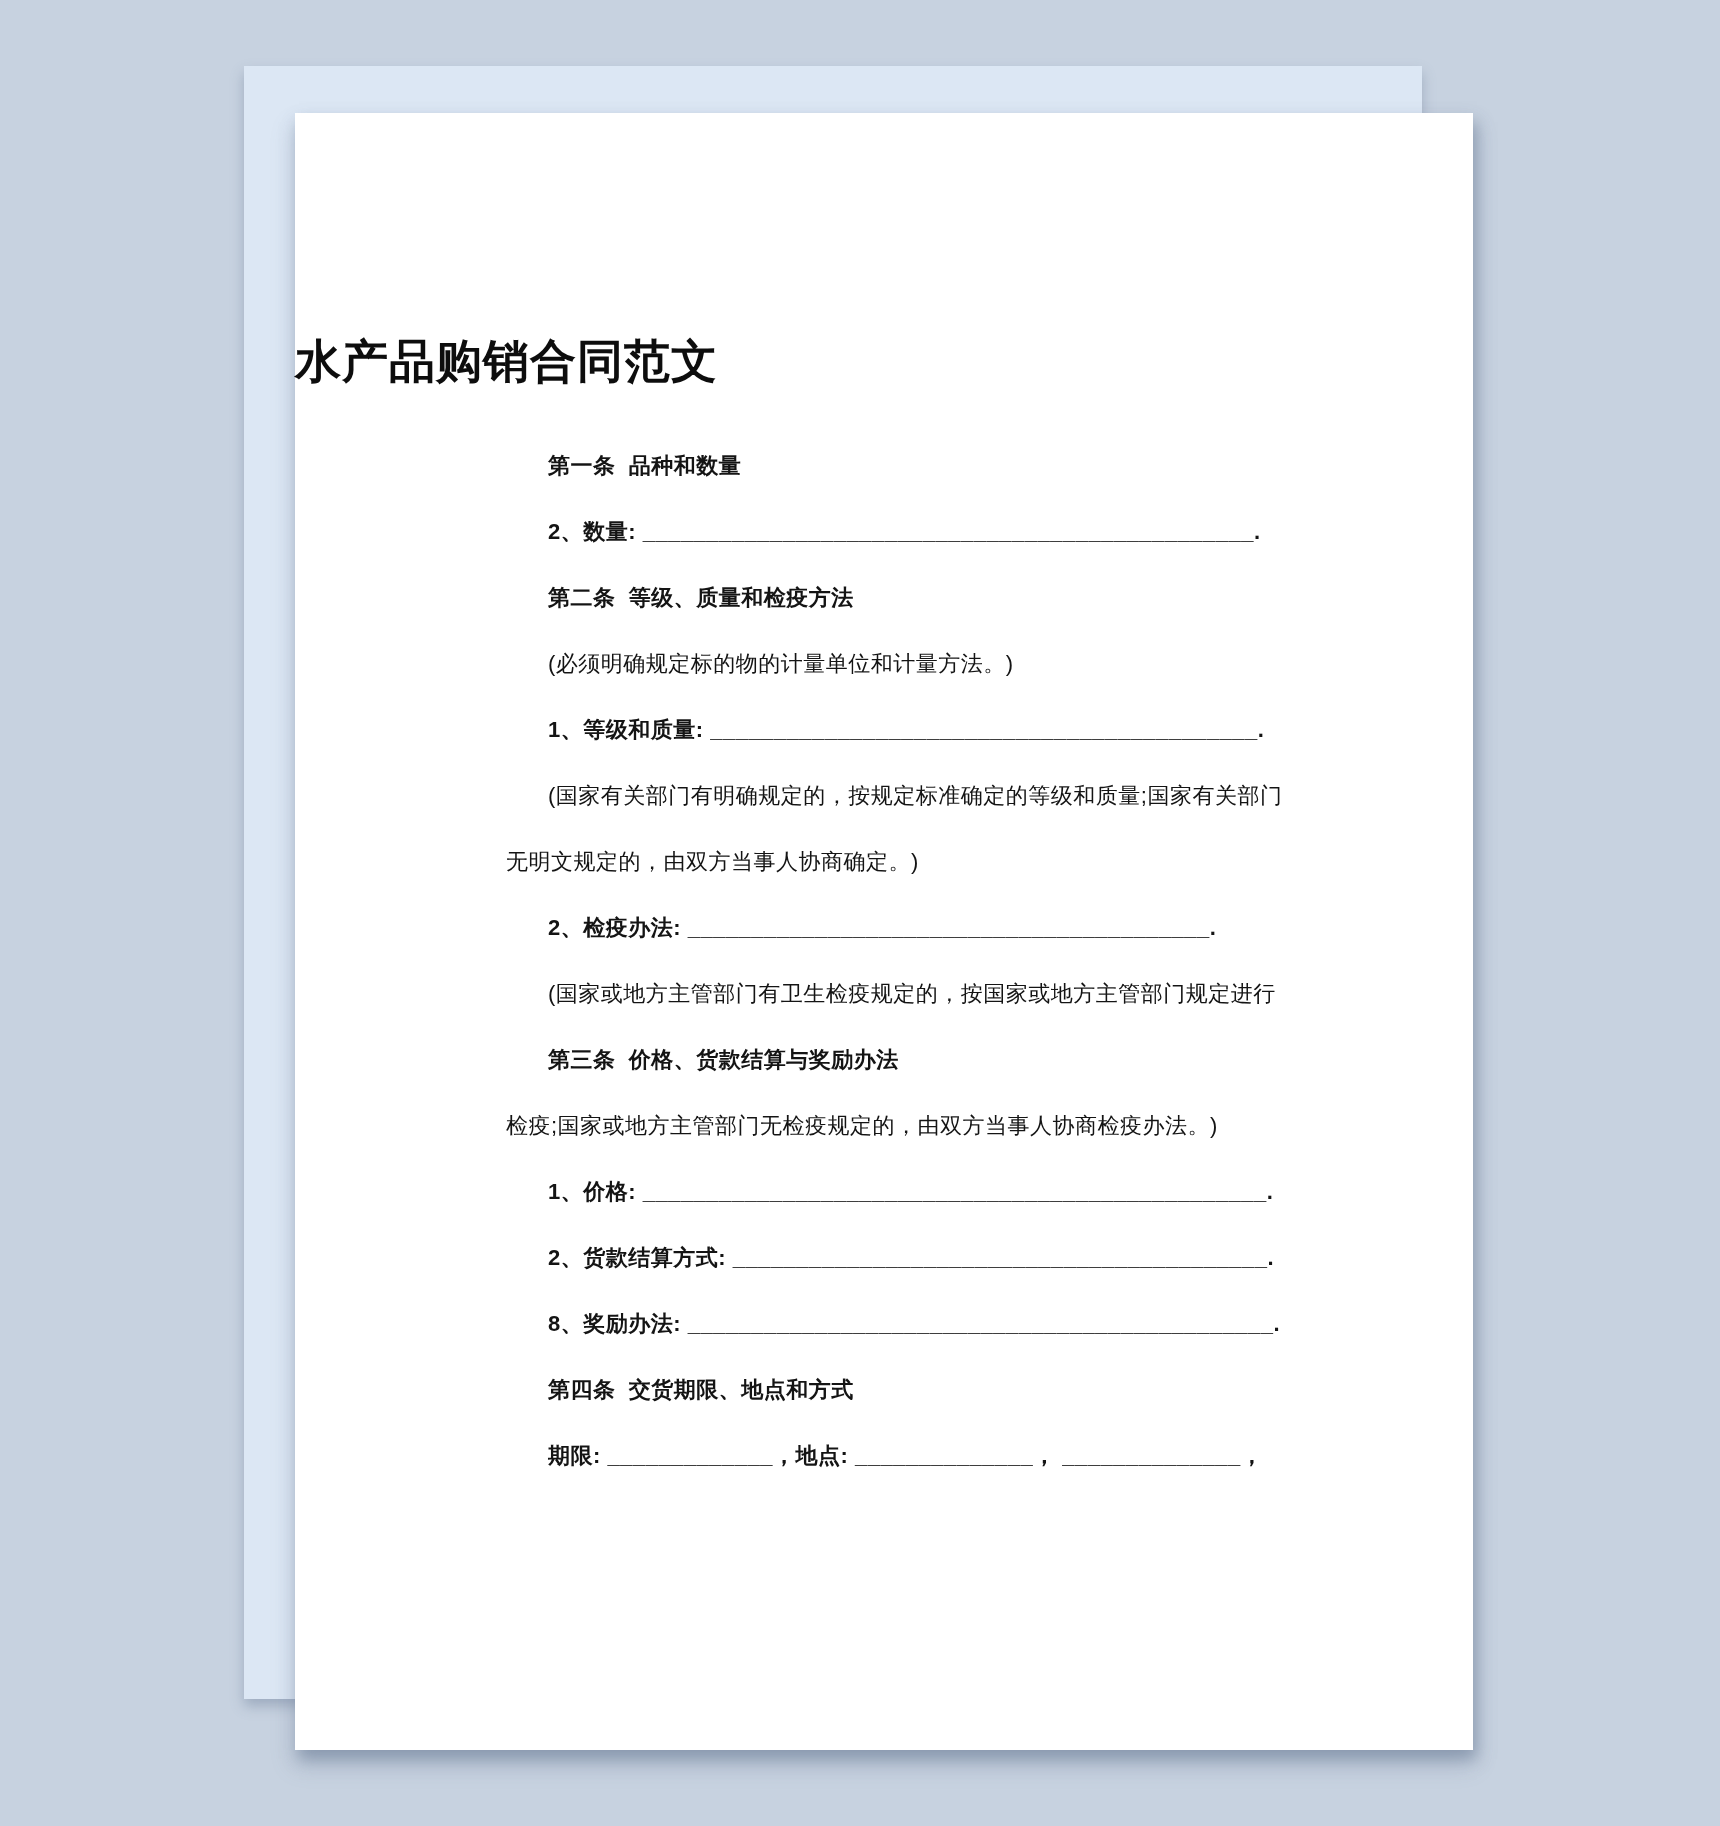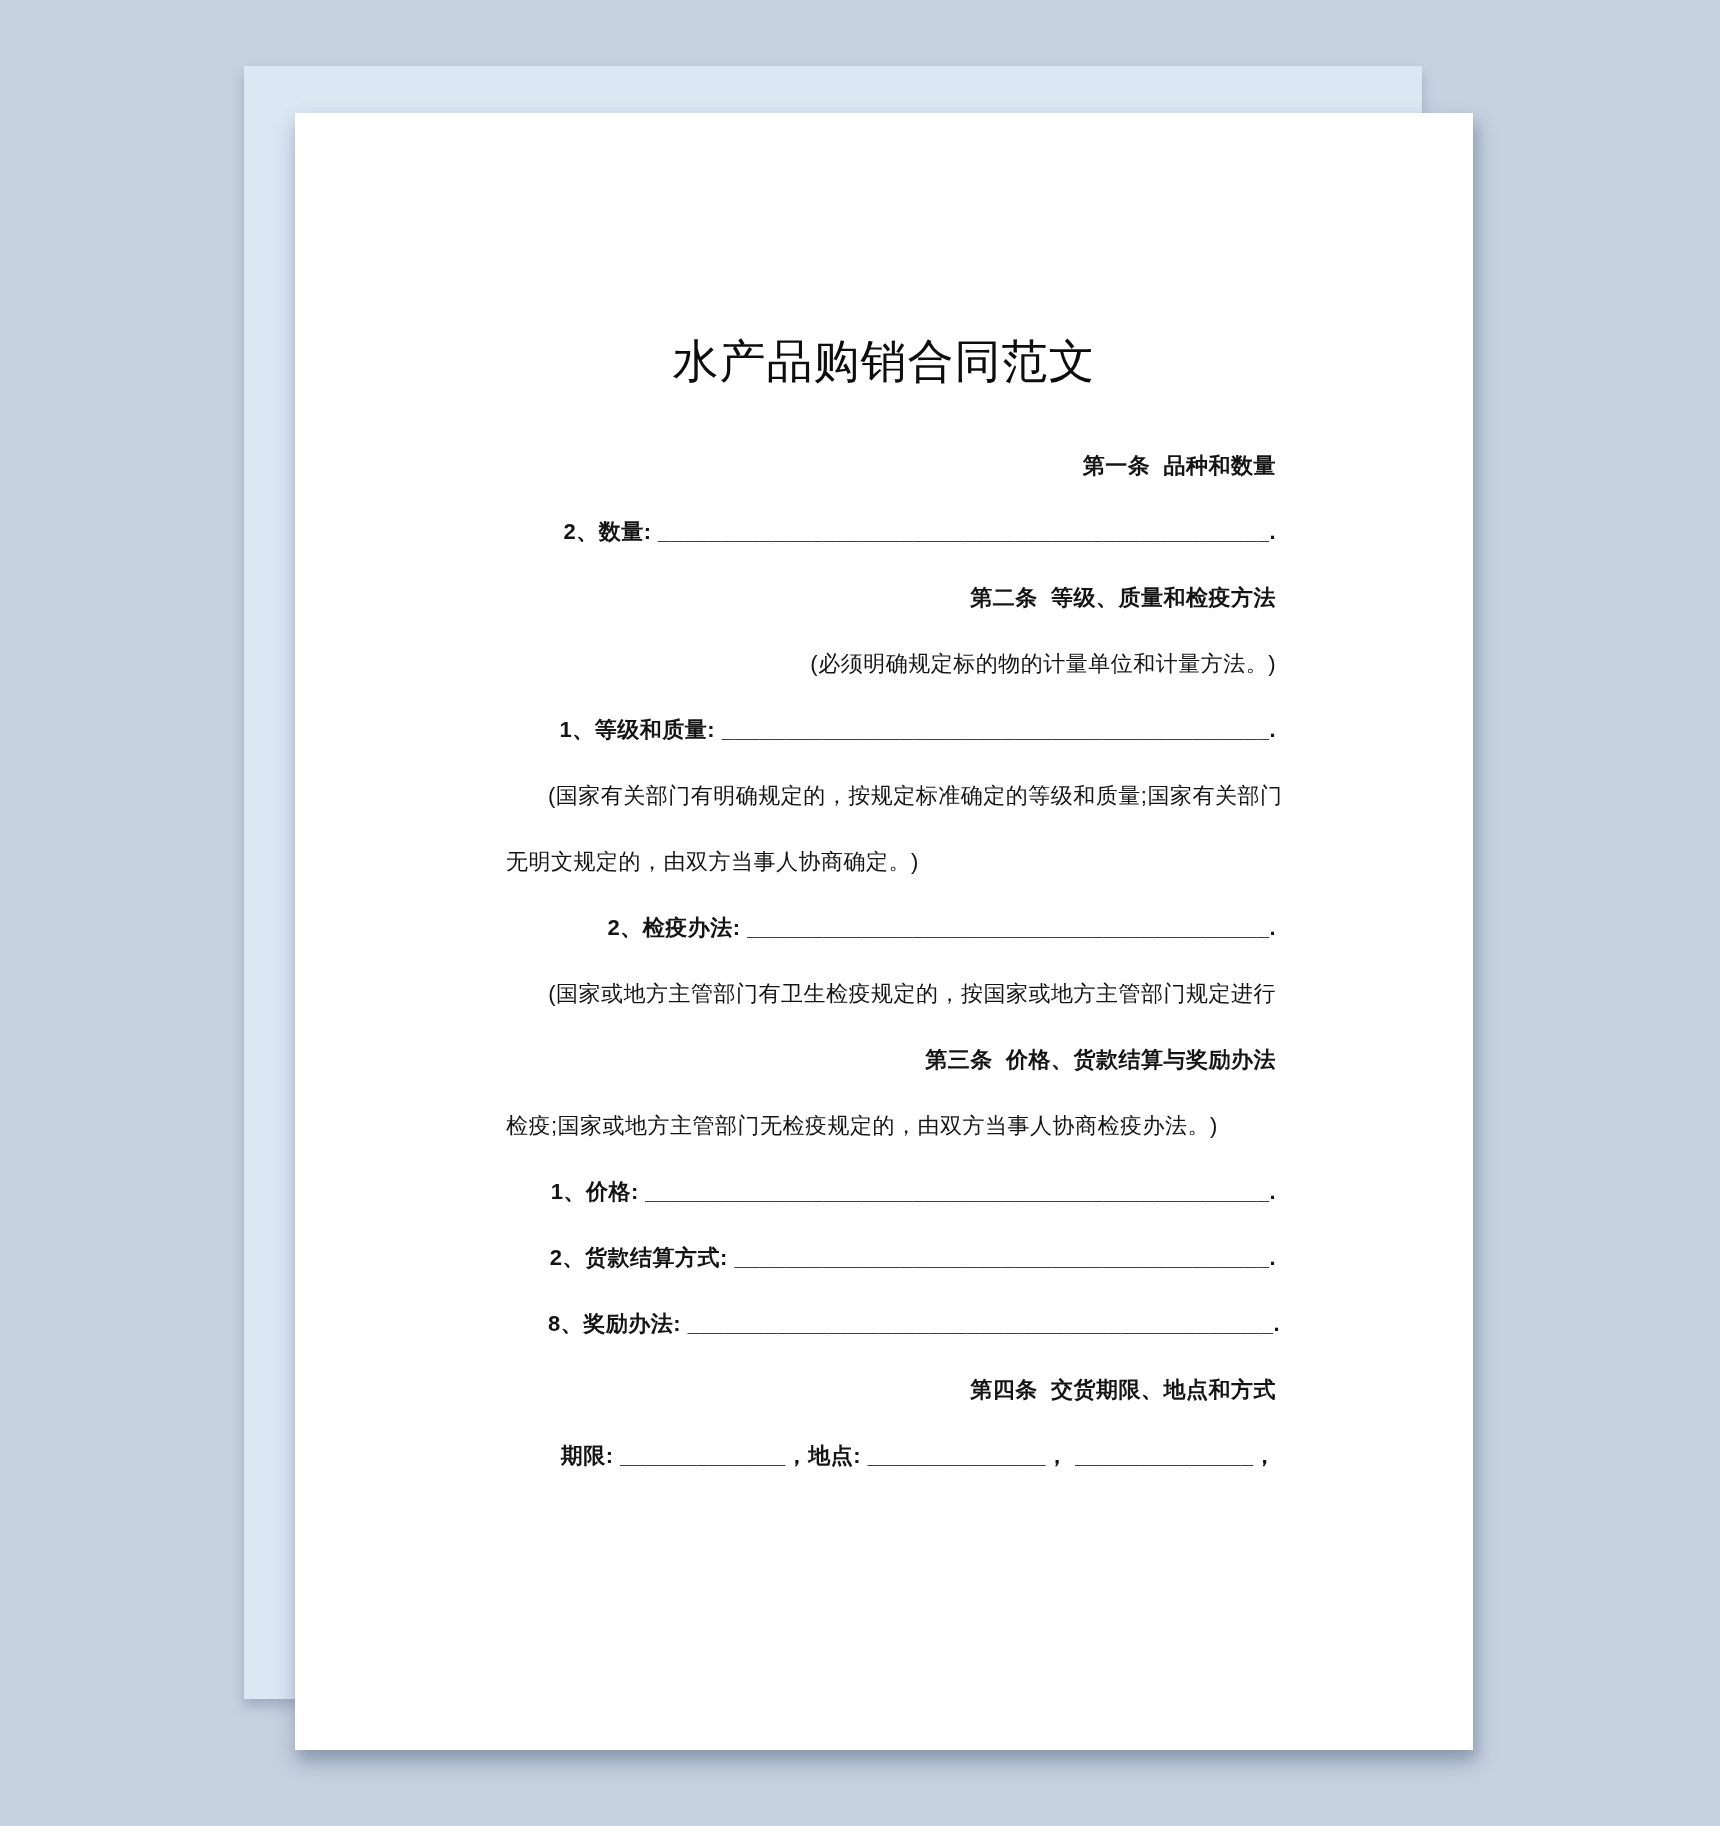--- a/index.html
+++ b/index.html
@@ -34,43 +34,43 @@
     background: #ffffff;
     box-shadow: 4px 9px 14px rgba(105, 123, 150, 0.5),
                 0 14px 22px rgba(105, 123, 150, 0.3);
   }
   .doc-title {
     position: absolute;
     top: 218px;
     left: 0;
     width: 100%;
     margin: 0;
-    text-align: center;
+    text-align: left;
     font-size: 46px;
     line-height: 60px;
-    font-weight: normal;
+    font-weight: bold;
     color: #0d0d0d;
     letter-spacing: 1px;
   }
   .doc-body {
     position: absolute;
     top: 320px;
     left: 211px;
     width: 770px;
   }
   .line {
     height: 66px;
     line-height: 66px;
     font-size: 22px;
     color: #141414;
     white-space: pre;
     letter-spacing: 0.5px;
   }
   .line.bold { font-weight: bold; }
-  .line.indent { padding-left: 42px; text-align: right; }
+  .line.indent { padding-left: 42px; }
 </style>
 </head>
 <body>
 
 <div class="scene">
   <div class="back-page"></div>
   <div class="page">
     <h1 class="doc-title">水产品购销合同范文</h1>
     <div class="doc-body" id="doc-body">
         <div class="line bold indent">第一条  品种和数量</div>

